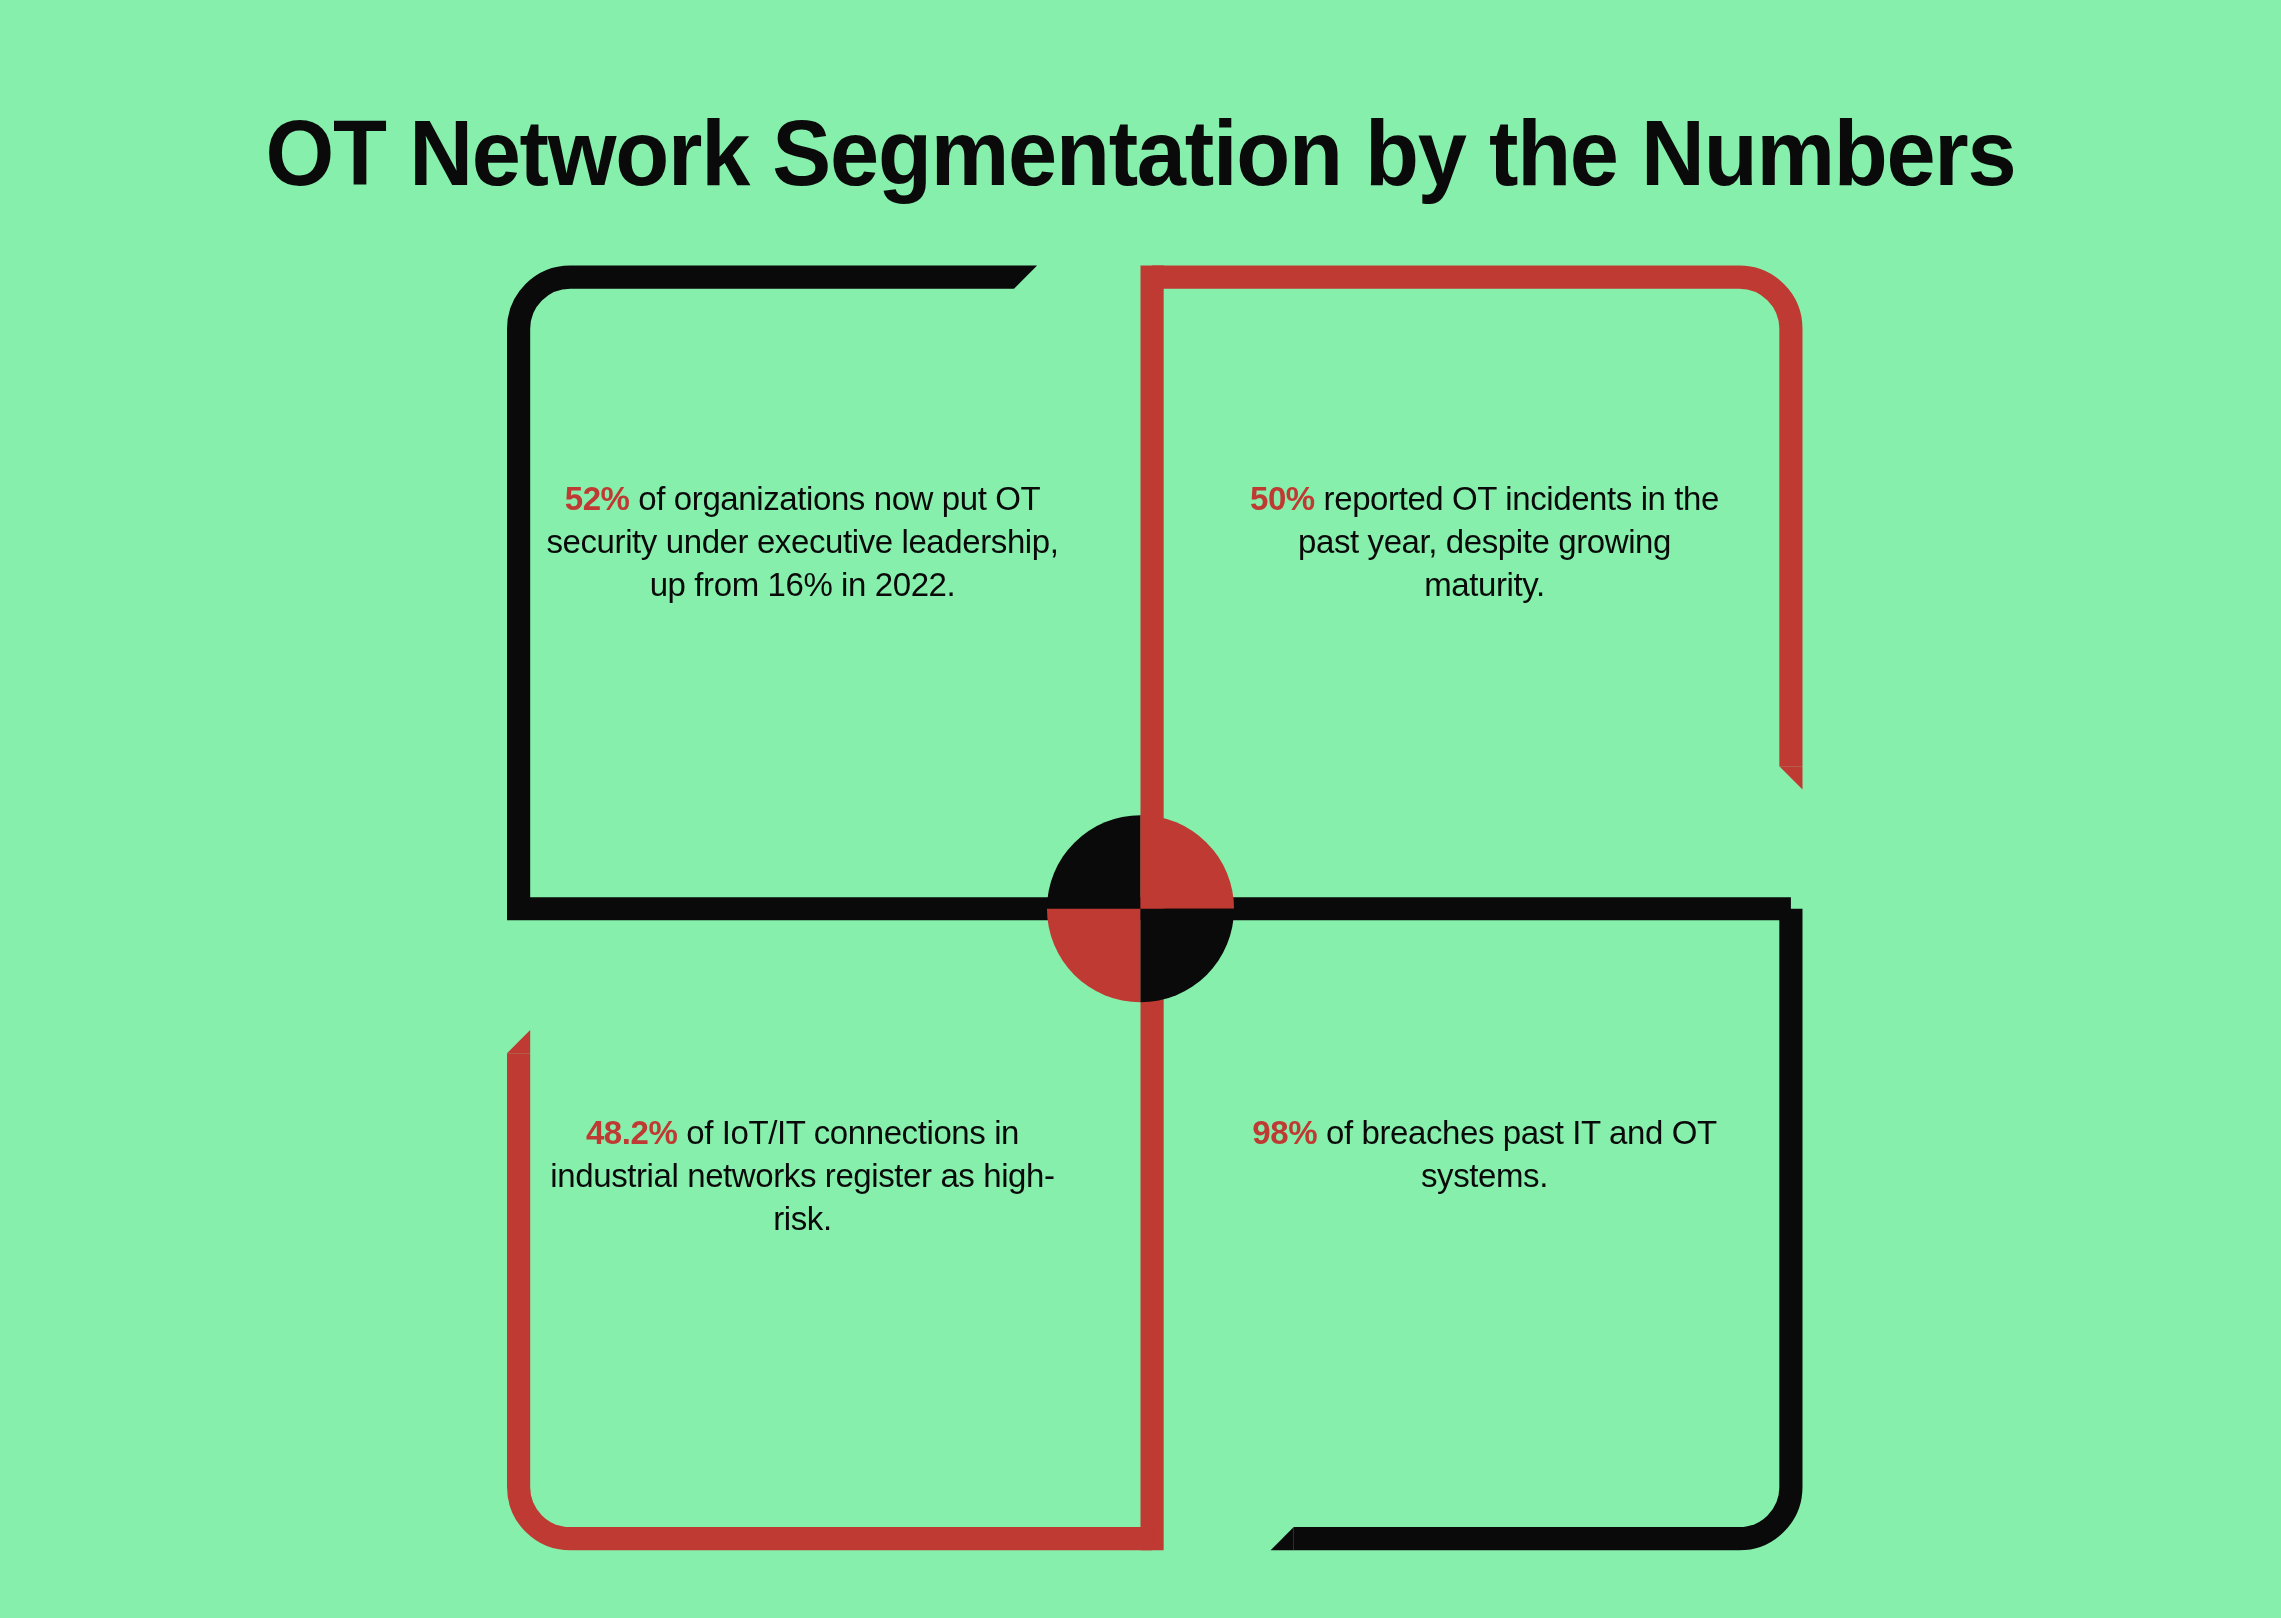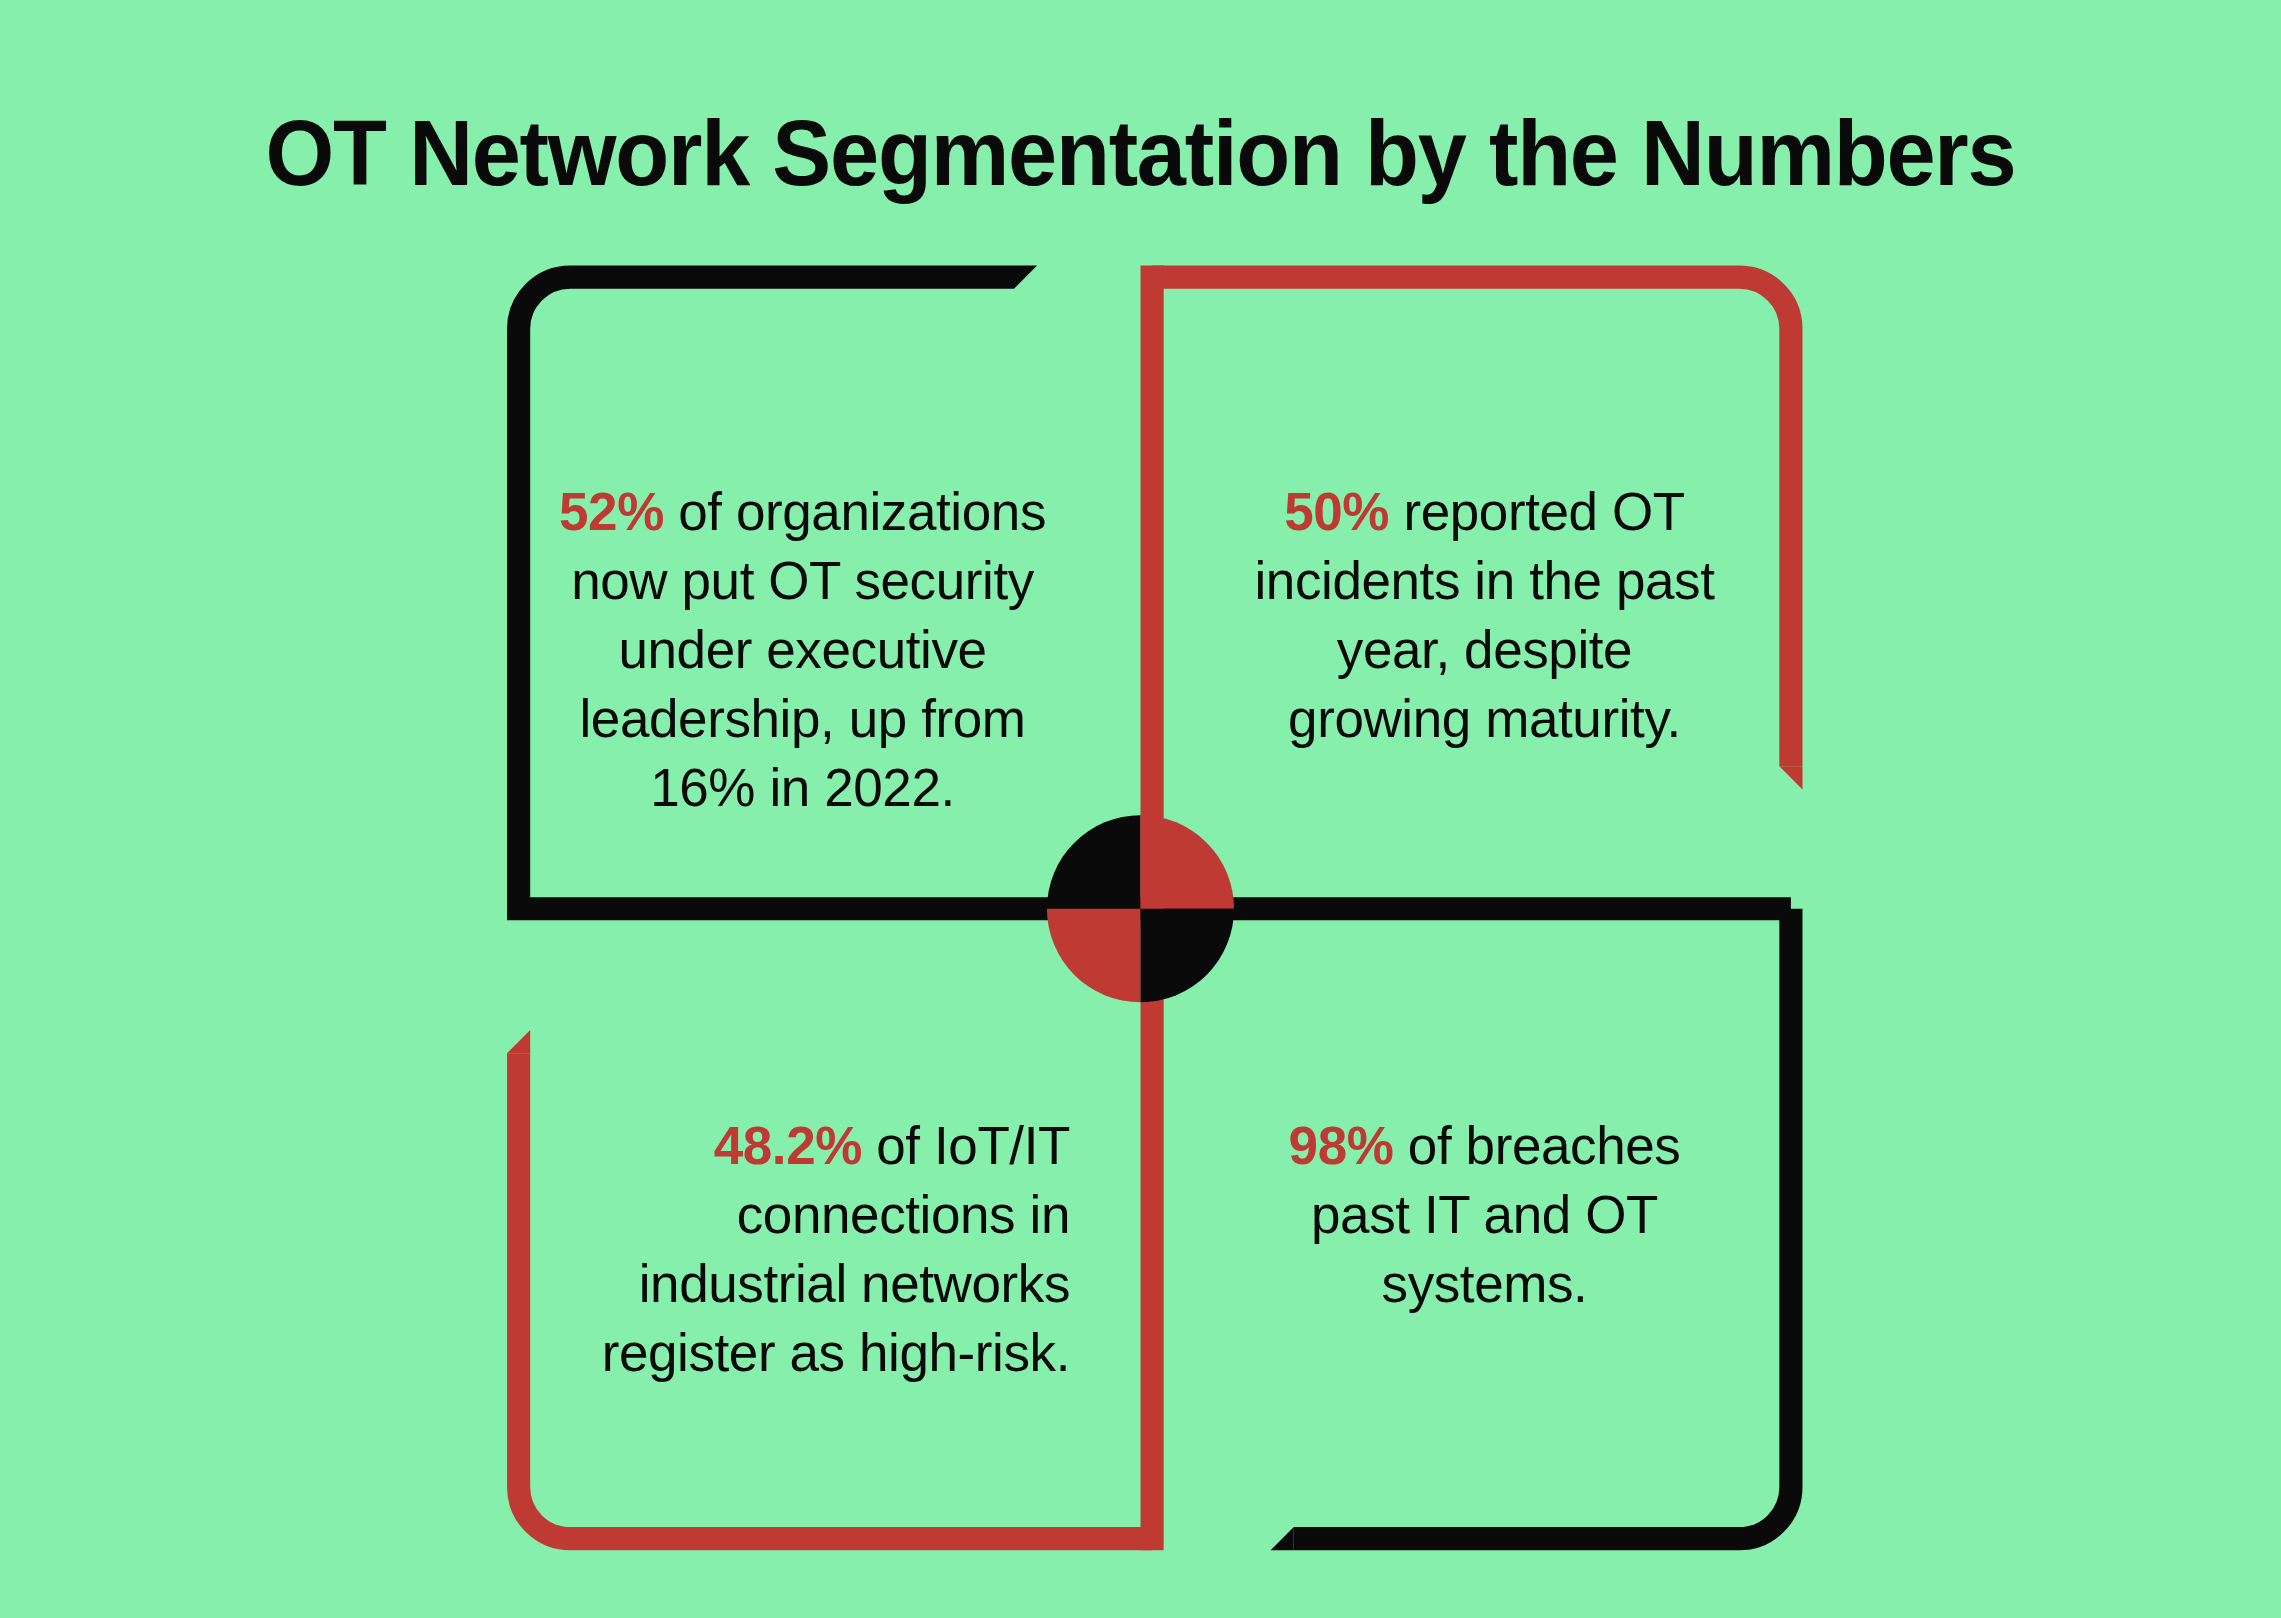--- a/index.html
+++ b/index.html
@@ -55,32 +55,32 @@
     height: 1618px;
   }
 
   
   .stat {
     position: absolute;
     text-align: center;
     color: #0a0a0a;
     font-family: "Liberation Sans", sans-serif;
     font-weight: 400;
-    font-size: 53px;
+    font-size: 33px;
     line-height: 1.30;
     letter-spacing: -0.4px;
   }
   .stat .num {
     font-weight: 700;
     color: #bf3a33;
   }
 
   #stat-1 { left: 535px;  top: 478px;  width: 535px; }
   #stat-2 { left: 1244px; top: 478px;  width: 481px; }
-  #stat-3 { left: 535px;  top: 1112px; width: 535px; text-align: right; }
+  #stat-3 { left: 535px;  top: 1112px; width: 535px; }
   #stat-4 { left: 1244px; top: 1112px; width: 481px; }
 </style>
 </head>
 <body>
 
 <div id="page">
 
   <h1 id="title">OT Network Segmentation by the Numbers</h1>
 
   <div id="diagram">

